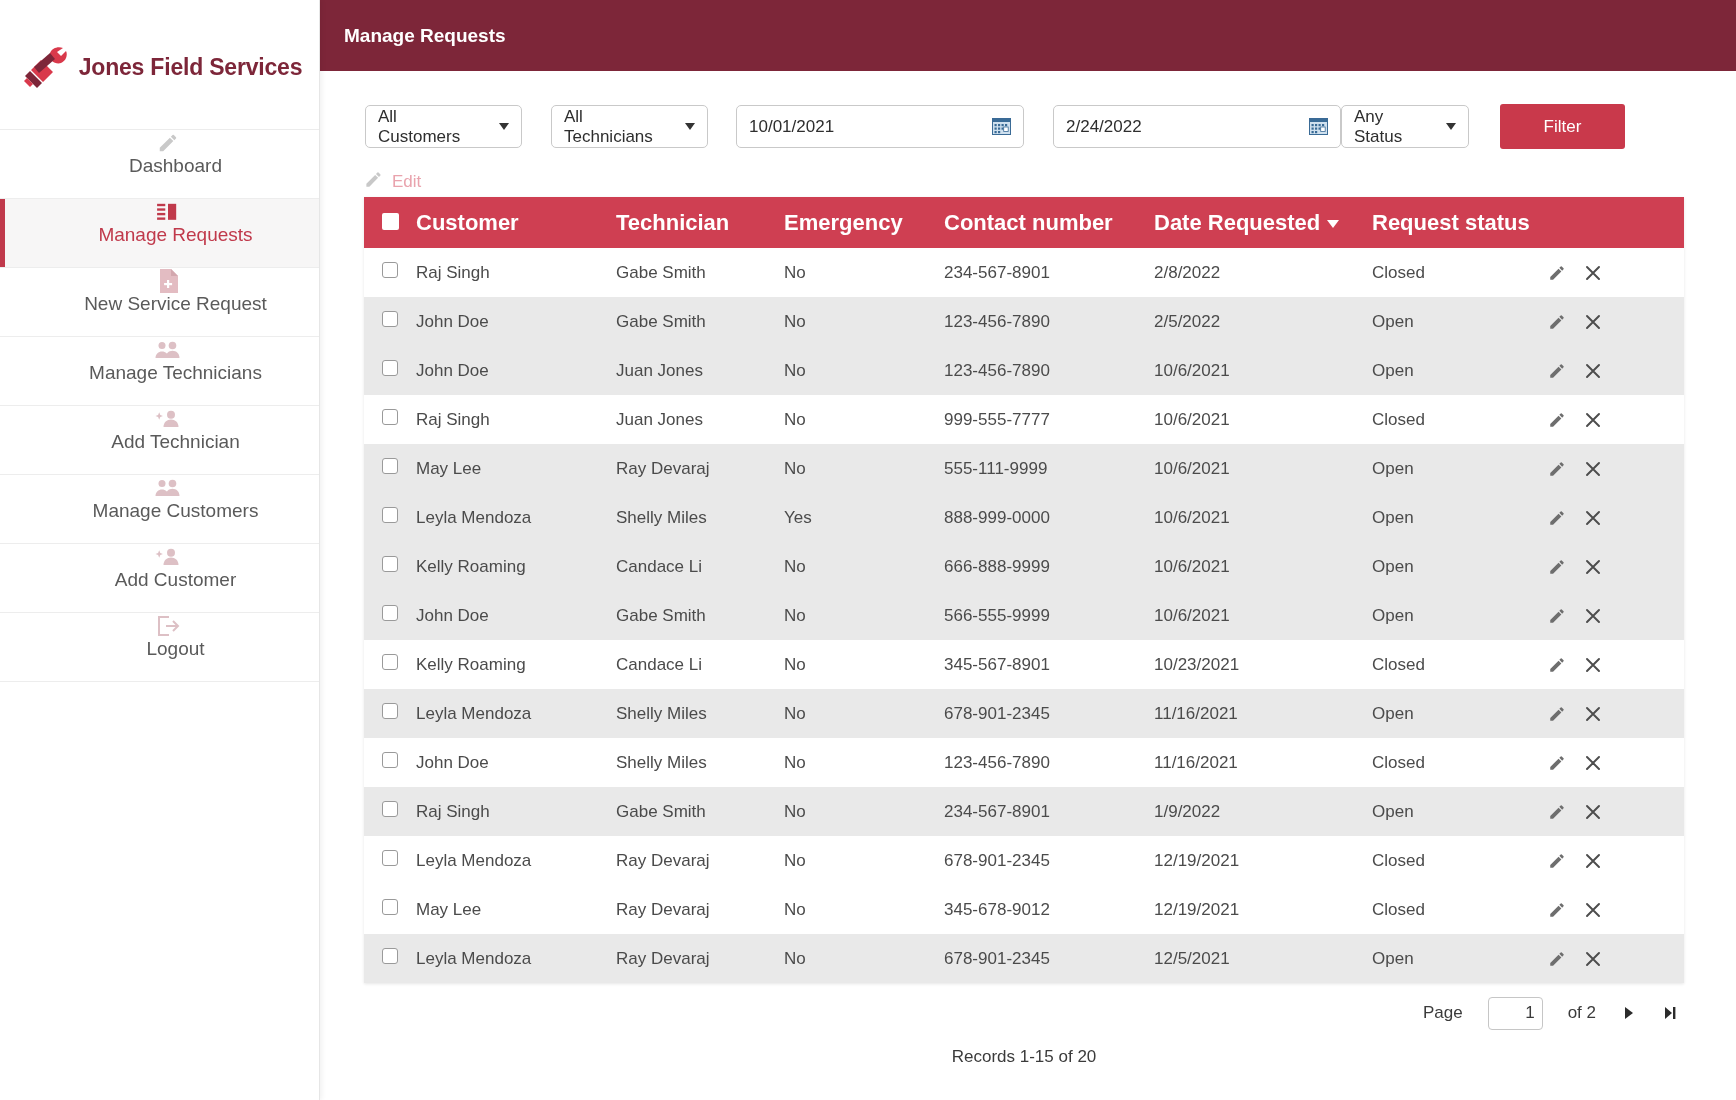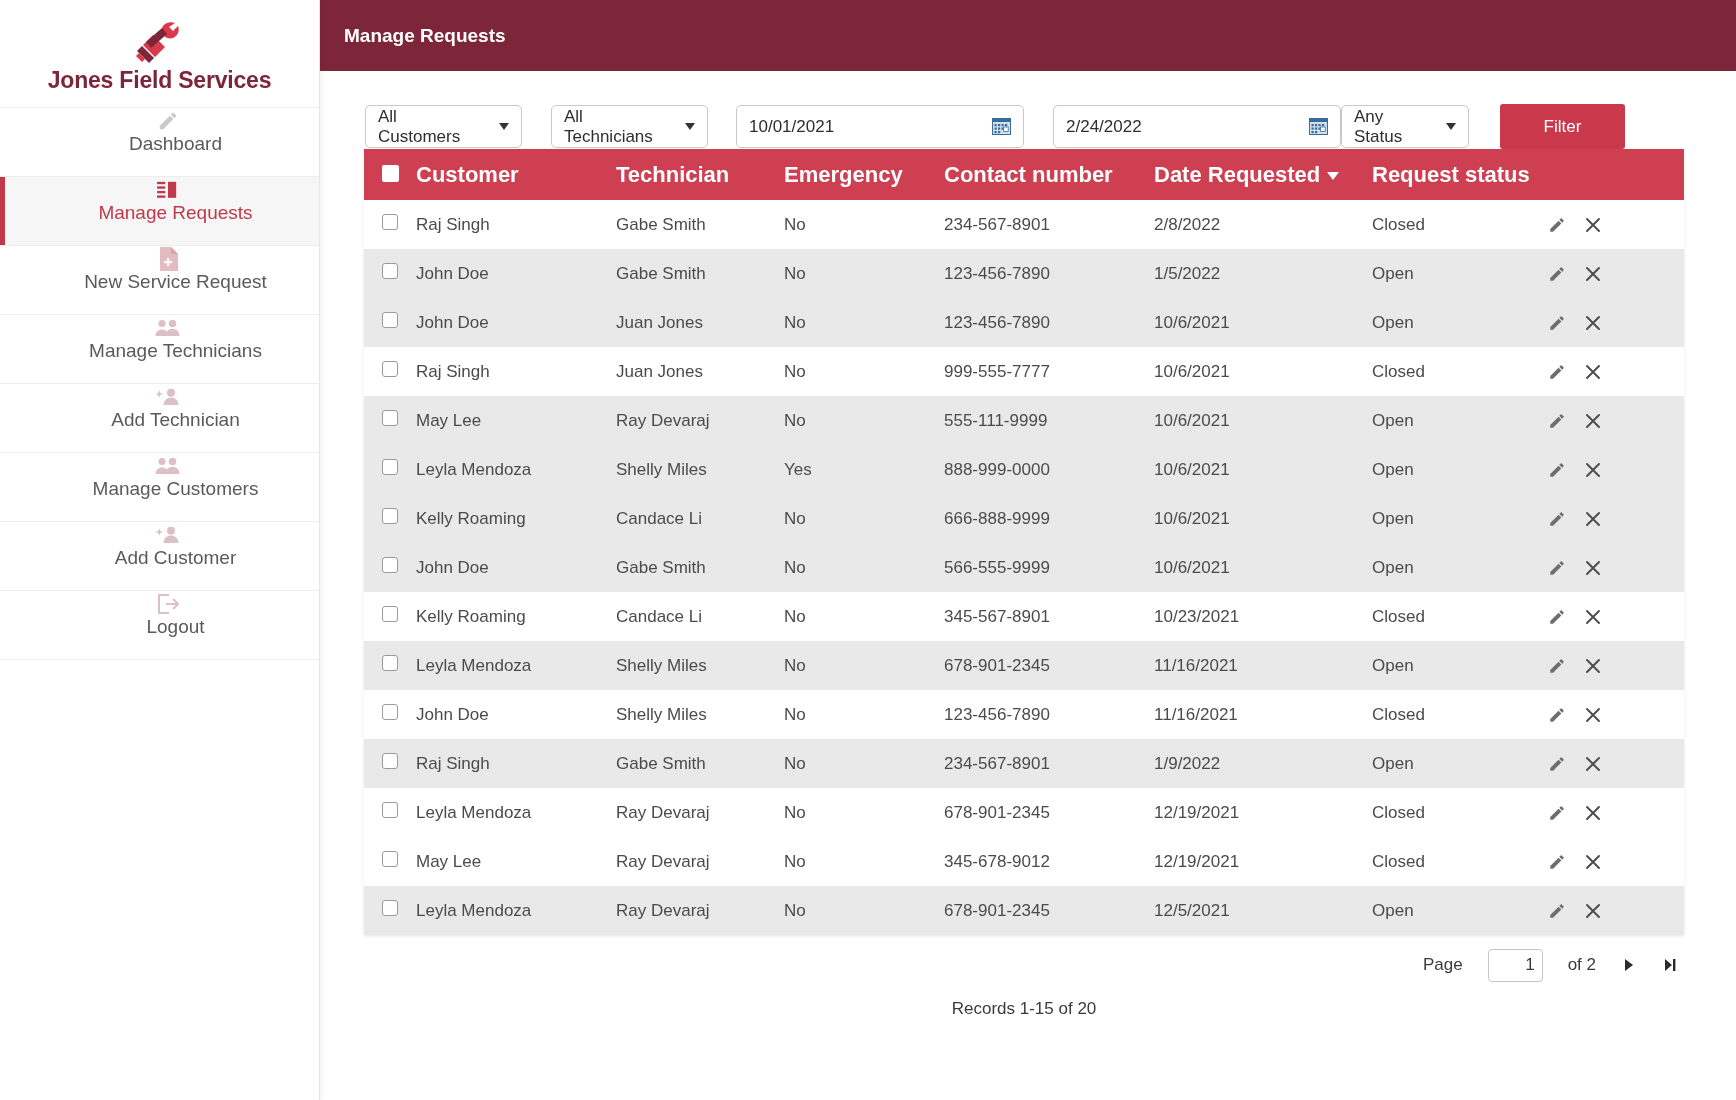--- a/index.html
+++ b/index.html
@@ -23,24 +23,24 @@
     min-width: 320px;
     height: 1100px;
     background: #ffffff;
     border-right: 1px solid #e6e6e6;
     box-shadow: 2px 0 5px rgba(0,0,0,0.06);
     position: relative;
     z-index: 5;
     overflow: hidden;
   }
   .brand {
-    height: 108px;
+    height: 130px;
     border-bottom: 1px solid #ececec;
     display: flex;
-    flex-direction: column;
+    flex-direction: row;
     align-items: center;
     justify-content: center;
     padding-top: 6px;
   }
   .brand-logo {
     width: 62px; height: 46px;
     position: relative;
     margin-bottom: 2px;
   }
   .brand-title {
@@ -464,20 +464,30 @@
         </div>
 
         <div class="ctl select-ctl sel-status">
           <span>Any Status</span>
           <span class="chev"></span>
         </div>
 
         <button class="filter-btn">Filter</button>
       </div>
 
+      <div class="editbar">
+        <span class="edit-link">
+          <span class="pencil">
+            <svg width="19" height="19" viewBox="0 0 24 24" fill="#c8c8c8">
+                <path d="M3 17.25V21h3.75L17.81 9.94l-3.75-3.75L3 17.25zM20.71 7.04a1 1 0 000-1.41l-2.34-2.34a1 1 0 00-1.41 0l-1.83 1.83 3.75 3.75 1.83-1.83z"></path>
+              </svg>
+          </span>
+          <span>Edit</span>
+        </span>
+      </div>
 
       <div class="table-wrap">
         <table class="grid">
           <thead>
             <tr>
               <th class="c-check">
                 <span class="hdr-check"></span>
               </th>
               <th class="c-cust">Customer</th>
               <th class="c-tech">Technician</th>
@@ -513,21 +523,21 @@
                     </span>
                   </span>
                 </td>
               </tr>
               <tr class="row-alt">
                 <td class="c-check"><span class="cb"></span></td>
                 <td class="c-cust">John Doe</td>
                 <td class="c-tech">Gabe Smith</td>
                 <td class="c-emer">No</td>
                 <td class="c-phone">123-456-7890</td>
-                <td class="c-date">1/5/2022</td>
+                <td class="c-date">2/5/2022</td>
                 <td class="c-stat">Open</td>
                 <td class="c-act">
                   <span class="act-cell">
                     <span class="act-ico">
                       <svg width="18" height="18" viewBox="0 0 24 24" fill="#6e6e6e">
                         <path d="M3 17.25V21h3.75L17.81 9.94l-3.75-3.75L3 17.25zM20.71 7.04a1 1 0 000-1.41l-2.34-2.34a1 1 0 00-1.41 0l-1.83 1.83 3.75 3.75 1.83-1.83z"></path>
                       </svg>
                     </span>
                     <span class="act-ico">
                       <svg width="18" height="18" viewBox="0 0 24 24" stroke="#4d4d4d" stroke-width="2.6" stroke-linecap="round">

